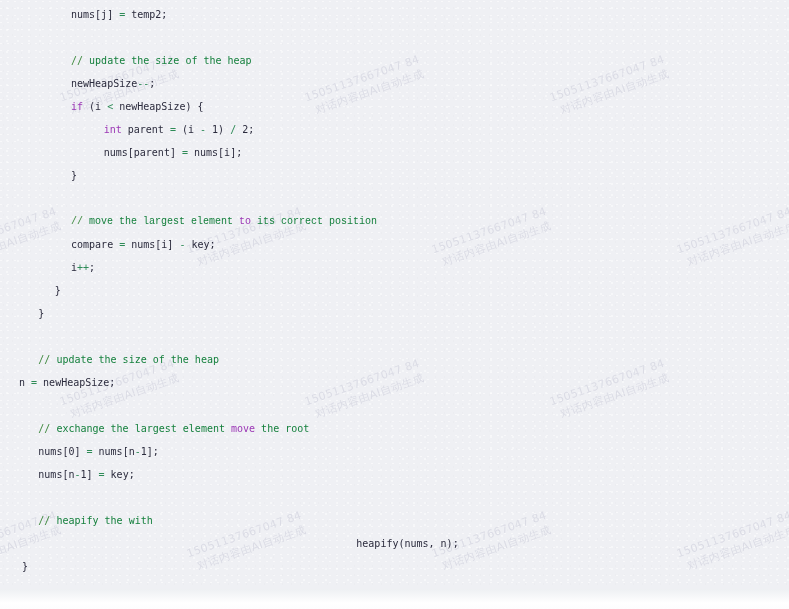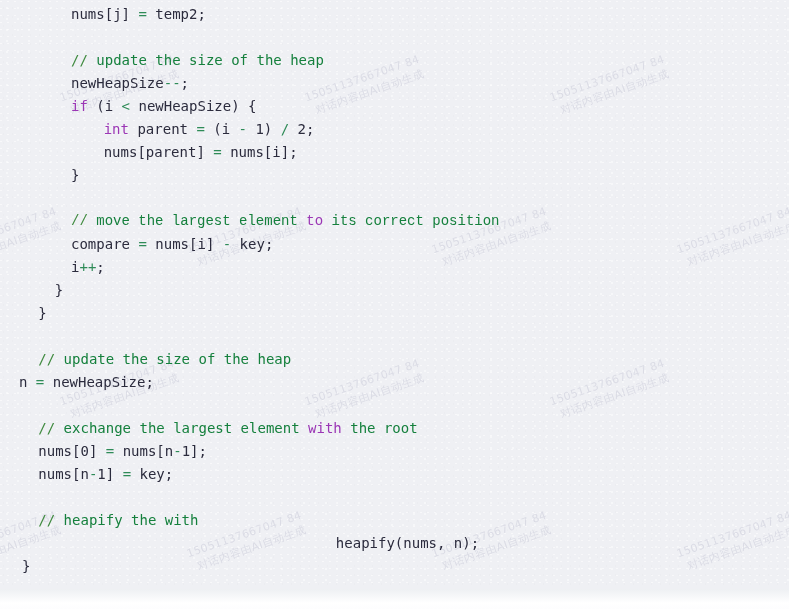--- a/index.html
+++ b/index.html
@@ -41,21 +41,21 @@
     line-height:1.35;
   }
   .wm-id{font-size:11px;letter-spacing:.3px;display:block;}
   .wm-cn{font-size:11px;letter-spacing:.4px;display:block;padding-left:6px;}
 
   
   #code-block{
     position:absolute;
     left:0;top:0;right:0;
     padding:3px 0 0 0;
-    font-size:14px;
+    font-size:10px;
     line-height:23px;
   }
   .code-line{
     white-space:pre;
     height:23px;
     padding-left:22px;
     color:#2b2b3d;
   }
   .blank-line{height:23px;}
   .tok-plain   {color:#2b2b3d;}
@@ -155,21 +155,21 @@
       <div class="blank-line"></div>
       <div class="code-line" style="padding-left: 71.02px; font-family: Liberation Mono, monospace;"><span class="tok-slashes">//</span><span class="tok-comment"> move the largest element </span><span class="tok-keyword">to</span><span class="tok-comment"> its correct position</span></div>
       <div class="code-line" style="padding-left: 71.02px;"><span class="tok-plain">compare </span><span class="tok-operator">=</span><span class="tok-plain"> nums[i] </span><span class="tok-operator">-</span><span class="tok-plain"> key;</span></div>
       <div class="code-line" style="padding-left: 71.02px;"><span class="tok-plain">i</span><span class="tok-operator">++</span><span class="tok-plain">;</span></div>
       <div class="code-line" style="padding-left: 54.68px;"><span class="tok-plain">}</span></div>
       <div class="code-line" style="padding-left: 38.34px;"><span class="tok-plain">}</span></div>
       <div class="blank-line"></div>
       <div class="code-line" style="padding-left: 38.34px;"><span class="tok-slashes">//</span><span class="tok-comment"> update the size of the heap</span></div>
       <div class="code-line" style="padding-left: 19px;"><span class="tok-plain">n </span><span class="tok-operator">=</span><span class="tok-plain"> newHeapSize;</span></div>
       <div class="blank-line"></div>
-      <div class="code-line" style="padding-left: 38.34px;"><span class="tok-slashes">//</span><span class="tok-comment"> exchange the largest element </span><span class="tok-keyword">with</span><span class="tok-comment"> the root</span></div>
+      <div class="code-line" style="padding-left: 38.34px;"><span class="tok-slashes">//</span><span class="tok-comment"> exchange the largest element </span><span class="tok-keyword">move</span><span class="tok-comment"> the root</span></div>
       <div class="code-line" style="padding-left: 38.34px;"><span class="tok-plain">nums[0] </span><span class="tok-operator">=</span><span class="tok-plain"> nums[n</span><span class="tok-operator">-</span><span class="tok-plain">1];</span></div>
       <div class="code-line" style="padding-left: 38.34px;"><span class="tok-plain">nums[n</span><span class="tok-operator">-</span><span class="tok-plain">1] </span><span class="tok-operator">=</span><span class="tok-plain"> key;</span></div>
       <div class="blank-line"></div>
       <div class="code-line" style="padding-left: 38.34px;"><span class="tok-slashes">//</span><span class="tok-comment"> heapify the with</span></div>
       <div class="code-line" style="padding-left: 26px; text-align: center;"><span class="tok-plain">heapify(nums, n);</span></div>
       <div class="code-line" style="padding-left: 22px;"><span class="tok-plain">}</span></div>
     </div>
 
   <div id="bottom-edge-line"></div>
   <div id="bottom-band"></div>

